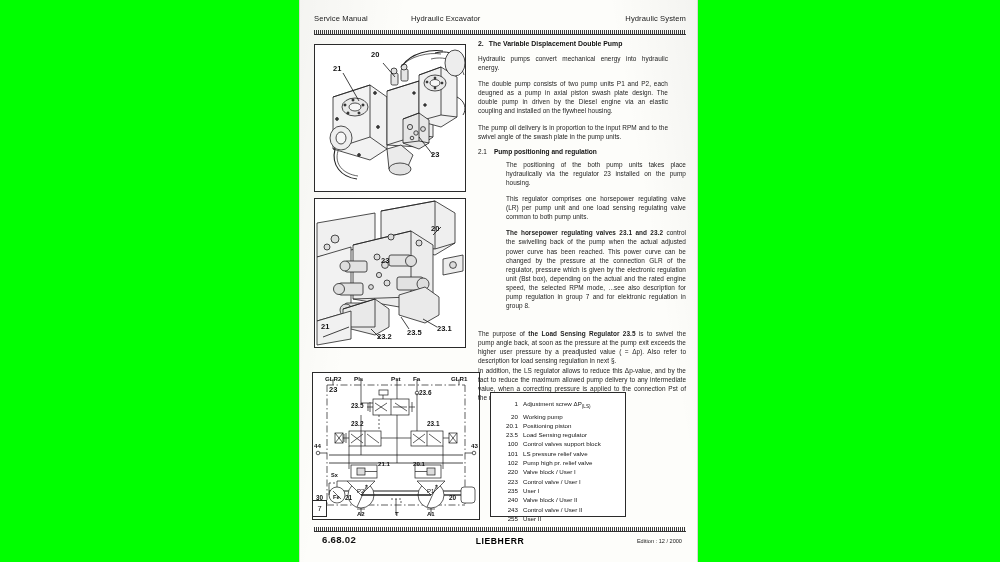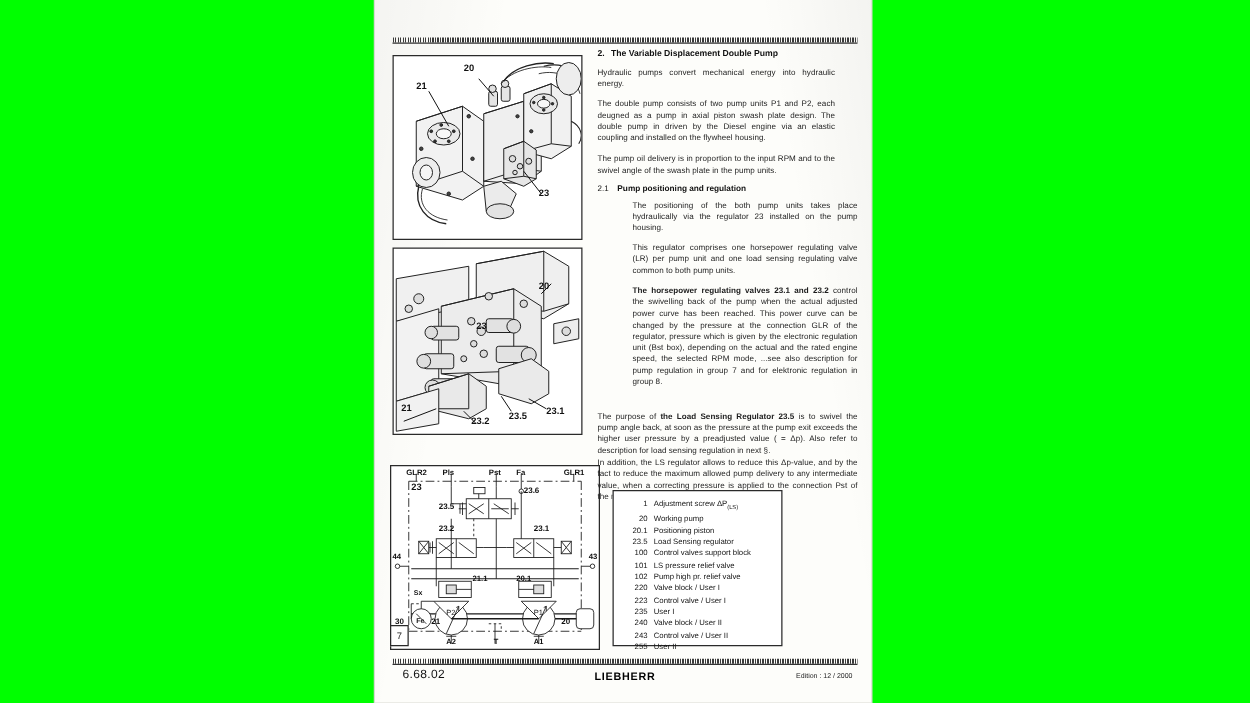--- a/index.html
+++ b/index.html
@@ -91,21 +91,21 @@
   }
   .legend .row{
     display:flex;font-size:6.2px;line-height:9.3px;color:#141414;
   }
   .legend .num{width:21px;text-align:right;padding-right:5px;flex:none;}
   .legend .lab{flex:1;white-space:nowrap;}
   .legend .lab sub{font-size:4.6px;}
 
   
   .ftr{position:absolute;left:14px;top:534px;width:372px;height:18px;}
-  .ftr .pg{position:absolute;left:8px;top:0;font-size:9.6px;font-weight:normal;color:#111;letter-spacing:.3px;}
+  .ftr .pg{position:absolute;left:8px;top:0;font-size:9.6px;font-weight:bold;color:#111;letter-spacing:.3px;}
   .ftr .brand{
     position:absolute;left:50%;transform:translateX(-50%);top:2px;
     font-size:8.6px;font-weight:bold;color:#000;letter-spacing:.6px;
     font-family:"Liberation Sans", sans-serif;
   }
   .ftr .ed{position:absolute;right:4px;top:4px;font-size:5.6px;color:#222;}
 
   
   .grpbox{
     position:absolute;left:12px;top:500px;width:13px;height:15px;
@@ -113,20 +113,25 @@
     font-size:7.5px;color:#111;display:flex;align-items:center;justify-content:center;
   }
 </style>
 </head>
 <body>
 
 <div class="stage">
 
   <div class="page">
 
+    <div class="hdr">
+      <span class="h1">Service Manual</span>
+      <span class="h2">Hydraulic Excavator</span>
+      <span class="h3">Hydraulic System</span>
+    </div>
     <div class="rule top"></div>
 
     <div class="fig fig1">
       <svg viewBox="0 0 150 146" xmlns="http://www.w3.org/2000/svg">
         <g fill="none" stroke="#222" stroke-width="0.8" stroke-linejoin="round">
 
           <path d="M18 52 L55 40 L72 52 L72 104 L55 115 L18 104 Z" fill="#f2f2f2"></path>
           <path d="M18 52 L55 40 M55 40 L55 92 M55 92 L18 104 M55 92 L72 104"></path>
 
           <ellipse cx="40" cy="62" rx="13" ry="9" fill="#e9e9e9"></ellipse>

